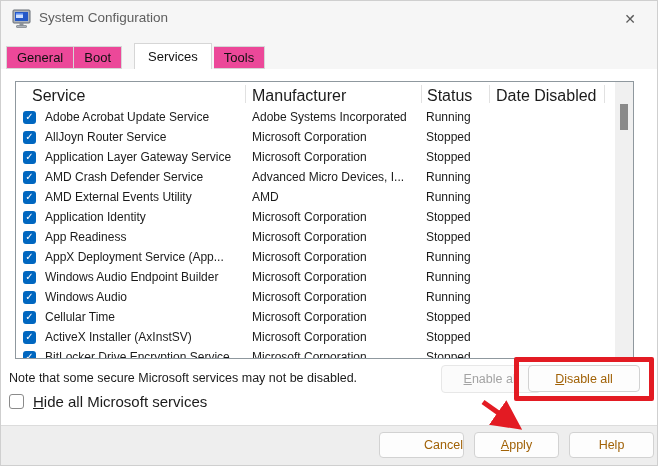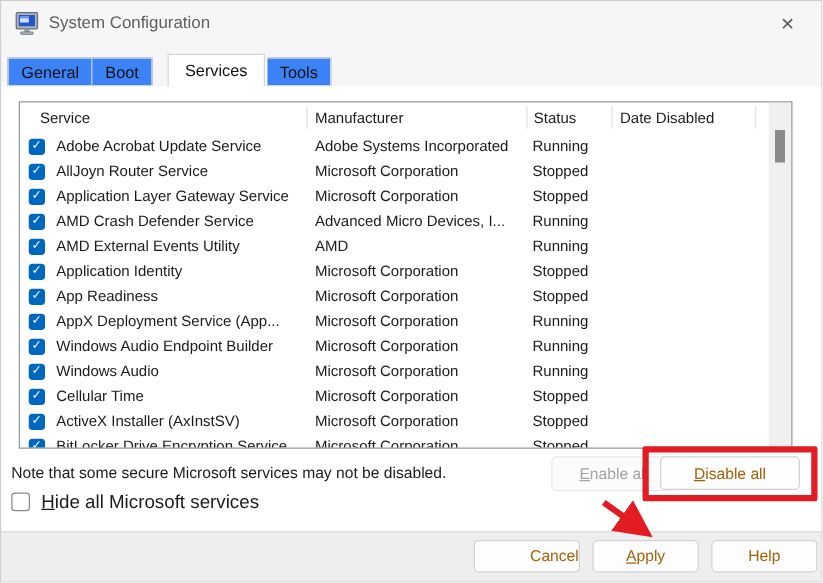--- a/index.html
+++ b/index.html
@@ -12,31 +12,31 @@
   
   .titlebar { position:absolute; left:0; top:0; width:100%; height:36px; background:#f6f6f6; }
   .app-icon { position:absolute; left:10px; top:7px; width:22px; height:22px; }
   .title-text { position:absolute; left:38px; top:9px; font-size:13.5px; color:#5e5e5e; }
   .close-btn { position:absolute; right:10px; top:6px; width:34px; height:24px;
                display:flex; align-items:center; justify-content:center;
                color:#5a5a5a; font-size:14px; cursor:pointer; }
   
   .tabstrip { position:absolute; left:5px; top:42px; height:26px; display:flex; align-items:flex-end; }
   .tab { height:23px; padding:0 10px; display:flex; align-items:center;
-         background:#3b82f6; border:1px solid #d6d6d6; border-left-width:0;
+         background:#ec4899; border:1px solid #d6d6d6; border-left-width:0;
          font-size:13px; color:#111; position:relative; }
   .tab:first-child { border-left-width:1px; }
   .tab.active { height:26px; background:#fff; border-left-width:1px; border-bottom:none;
                 margin-left:12px; margin-right:2px; z-index:3; padding:0 13px; }
   
   .page { position:absolute; left:0; top:68px; width:658px; height:356px; background:#fff; }
   
   .svc-table { position:absolute; left:14px; top:12px; width:619px; height:278px;
                border:1px solid #8f989e; background:#fff; overflow:hidden; }
-  .thead { position:relative; height:24px; font-size:12px; color:#1b1b1b; }
+  .thead { position:relative; height:24px; font-size:16px; color:#1b1b1b; }
   .th { position:absolute; top:5px; }
   .th-service { left:16px; } .th-manufacturer { left:236px; }
   .th-status { left:411px; } .th-date { left:480px; }
   .col-divider { position:absolute; top:3px; height:18px; width:1px; background:#e1e1e1; }
   .tbody { position:absolute; left:0; top:25px; width:599px; height:253px; overflow:hidden; }
   .row { display:flex; align-items:center; height:20px; font-size:12px; }
   .cell { white-space:nowrap; overflow:hidden; }
   .c-service { width:229px; display:flex; align-items:center; padding-left:7px; }
   .c-manufacturer { width:175px; padding-left:7px; }
   .c-status { width:68px; padding-left:6px; }

